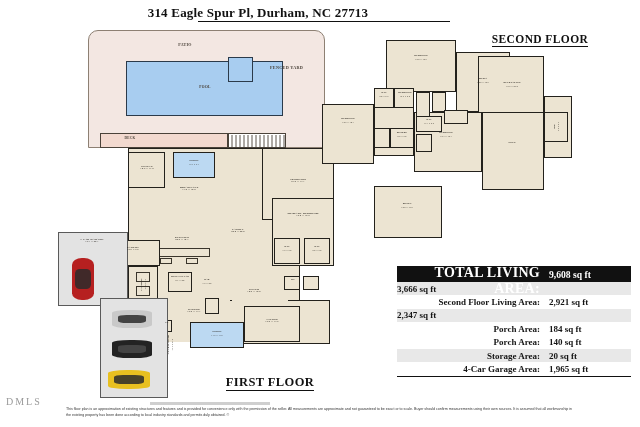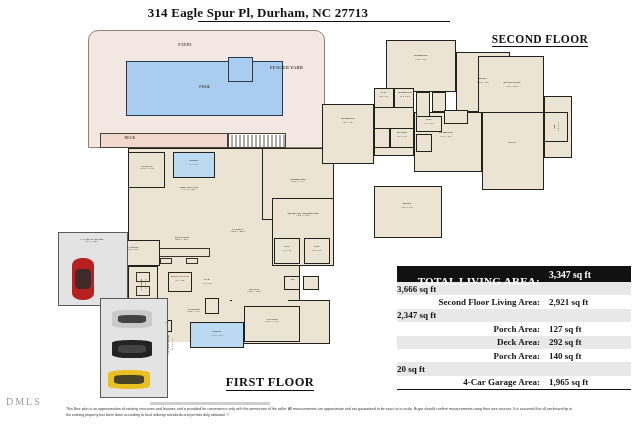--- a/index.html
+++ b/index.html
@@ -63,21 +63,21 @@
               background:#2b2b2b;border-radius:30% / 22%;opacity:.85;}
 
   
   #tbl{position:absolute;left:397px;top:266px;width:234px;
        border-top:1.6px solid #111;border-bottom:1.6px solid #111;
        font-family:"Liberation Serif",serif;}
   #tbl .r{display:flex;align-items:center;height:13.4px;font-size:9px;}
   #tbl .r .k{flex:1;text-align:right;padding-right:9px;font-weight:bold;color:#151515;}
   #tbl .r .v{width:82px;text-align:left;font-weight:bold;color:#151515;}
   #tbl .r.head{background:#111;height:15px;}
-  #tbl .r.head .k{color:#fff;font-size:11px;letter-spacing:.3px;margin-top:12px;}
+  #tbl .r.head .k{color:#fff;font-size:14px;letter-spacing:.3px;margin-top:12px;}
   #tbl .r.head .v{color:#fff;font-size:9.6px;}
   #tbl .r.alt{background:#e8e8e8;}
 
   
   #disclaimer{position:absolute;left:66px;top:406px;width:510px;
               font-family:"Liberation Sans",sans-serif;font-size:3.6px;line-height:1.75;
               color:#333;text-align:left;}
   #watermark{position:absolute;left:6px;top:396px;font-family:"Liberation Serif",serif;
              font-size:10px;letter-spacing:2px;color:#9a9a9a;}
   #foot-rule{position:absolute;left:150px;top:402px;width:120px;height:3px;background:#cfcfcf;}
@@ -336,45 +336,42 @@
     <span class="d">8.0 X 9.2</span>
   </div>
 
   <div class="floor-cap" id="cap-second">
     <span class="u">SECOND FLOOR</span>
   </div>
 
   <div id="tbl">
     <div class="r head">
       <div class="k">TOTAL LIVING AREA:</div>
-      <div class="v">3,347 sq ft</div>
+      <div class="v">9,608 sq ft</div>
     </div>
     <div class="r alt">
       <div class="v">3,666 sq ft</div>
     </div>
     <div class="r">
       <div class="k">Second Floor Living Area:</div>
       <div class="v">2,921 sq ft</div>
     </div>
     <div class="r alt">
       <div class="v">2,347 sq ft</div>
     </div>
     <div class="r">
       <div class="k">Porch Area:</div>
-      <div class="v">127 sq ft</div>
-    </div>
-    <div class="r alt">
-      <div class="k">Deck Area:</div>
-      <div class="v">292 sq ft</div>
+      <div class="v">184 sq ft</div>
     </div>
     <div class="r">
       <div class="k">Porch Area:</div>
       <div class="v">140 sq ft</div>
     </div>
     <div class="r alt">
+      <div class="k">Storage Area:</div>
       <div class="v">20 sq ft</div>
     </div>
     <div class="r">
       <div class="k">4-Car Garage Area:</div>
       <div class="v">1,965 sq ft</div>
     </div>
   </div>
 
   <div id="foot-rule"></div>
   <div id="disclaimer">This floor plan is an approximation of existing structures and features and is provided for convenience only with the permission of the seller.  All measurements are approximate and not guaranteed to be exact or to scale.  Buyer should confirm measurements using their own sources.   It is assumed that all workmanship in the existing property has been done according to local industry standards and permits duly obtained.   ©</div>

